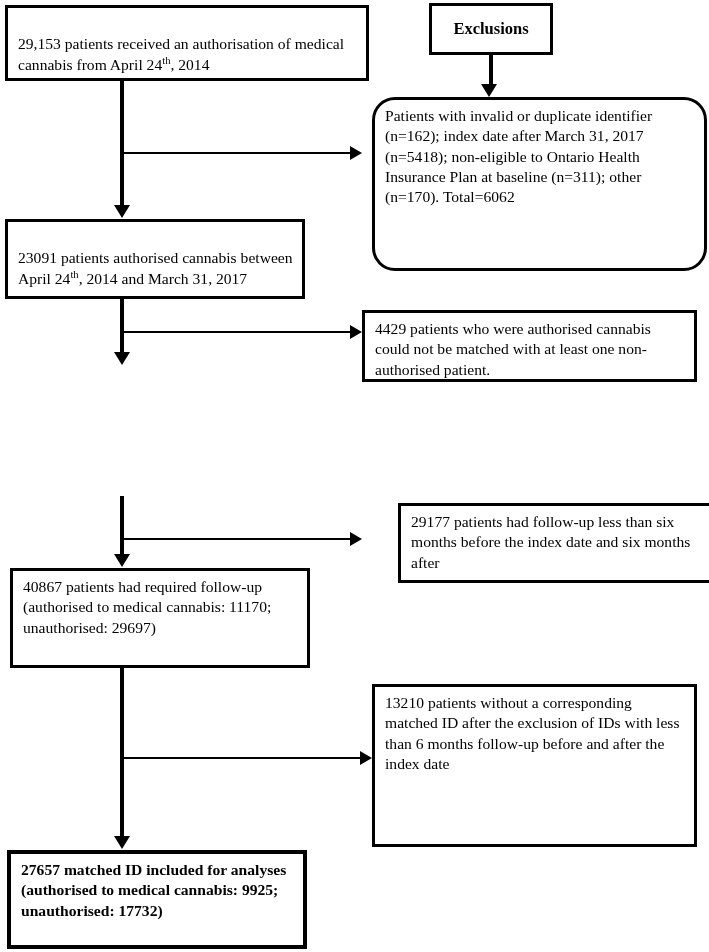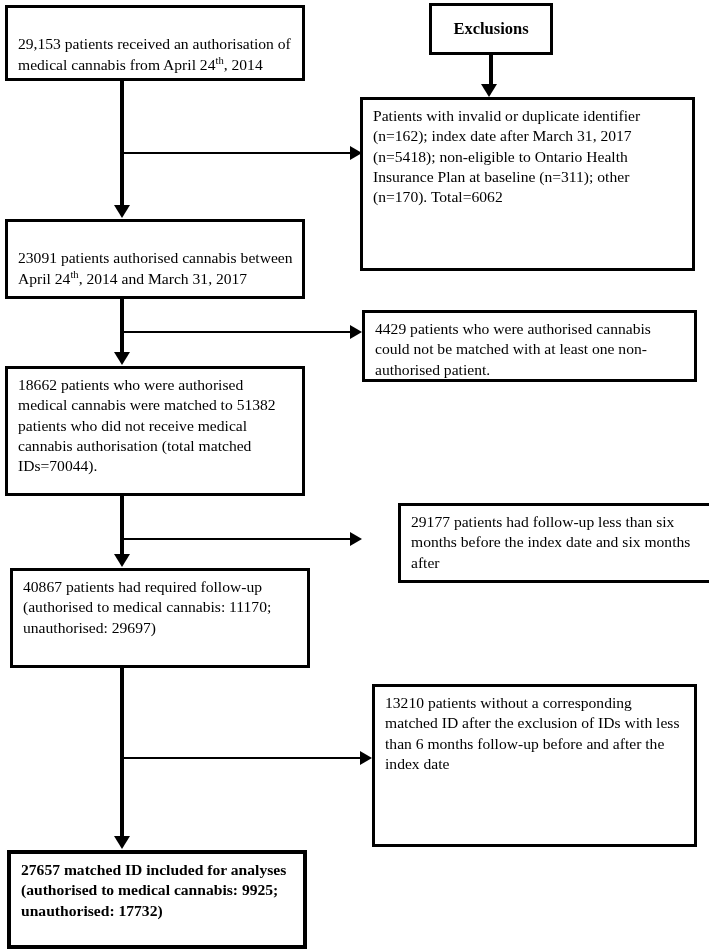--- a/index.html
+++ b/index.html
@@ -59,37 +59,36 @@
     border-bottom: 7px solid transparent;
     border-left: 12px solid #000000;
   }
   sup { font-size: 0.68em; vertical-align: super; line-height: 0; }
 </style>
 </head>
 <body>
 
 <div id="canvas">
 
-  <div class="box" style="left:5px; top:5px; width:300px; height:76px;">
+  <div class="box" style="left:5px; top:5px; width:364px; height:76px;">
     <span>29,153 patients received an authorisation of medical cannabis from April 24</span><sup>th</sup><span>, 2014</span>
   </div>
 
   <div class="box" style="left:5px; top:219px; width:300px; height:80px;">
     <span>23091 patients authorised cannabis between April 24</span><sup>th</sup><span>, 2014 and March 31, 2017</span>
   </div>
 
-  <div class="box" style="left:5px; top:366px; width:300px; height:130px;">18662 patients who were authorised medical cannabis were matched to 51382 patients who did not receive medical cannabis authorisation (total matched IDs=70044).</div>
 
   <div class="box" style="left:10px; top:568px; width:300px; height:100px;">40867 patients had required follow-up (authorised to medical cannabis: 11170; unauthorised: 29697)</div>
 
   <div class="box thick bold" style="left:7px; top:850px; width:300px; height:99px;">27657 matched ID included for analyses (authorised to medical cannabis: 9925; unauthorised: 17732)</div>
 
   <div class="box center" style="left:429px; top:3px; width:124px; height:52px;">Exclusions</div>
 
-  <div class="box" style="left:360px; top:97px; width:335px; height:174px;">Patients with invalid or duplicate identifier (n=162); index date after March 31, 2017 (n=5418); non-eligible to Ontario Health Insurance Plan at baseline (n=311); other (n=170). Total=6062</div>
+  <div class="box" style="left:372px; top:97px; width:335px; height:174px;border-radius:23px;">Patients with invalid or duplicate identifier (n=162); index date after March 31, 2017 (n=5418); non-eligible to Ontario Health Insurance Plan at baseline (n=311); other (n=170). Total=6062</div>
 
   <div class="box" style="left:362px; top:310px; width:335px; height:72px;">4429 patients who were authorised cannabis could not be matched with at least one non-authorised patient.</div>
 
   <div class="box" style="left:362px; top:503px; width:335px; height:80px;margin-left:36px;"> 29177 patients had follow-up less than six months before the index date and six months after</div>
 
   <div class="box" style="left:372px; top:684px; width:325px; height:163px;">13210 patients without a corresponding matched ID after the exclusion of IDs with less than 6 months follow-up before and after the index date</div>
 
   <div class="conn trunk" style="left:489px; top:55px; height:29px;"></div>
   <div class="arrow-down" style="left:481px; top:84px;"></div>
 

